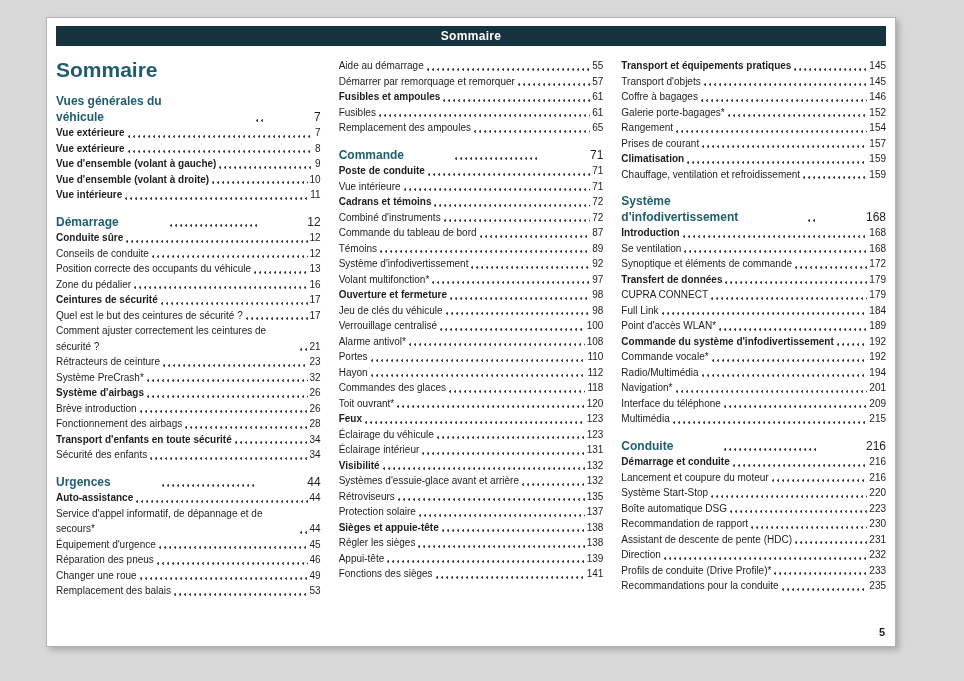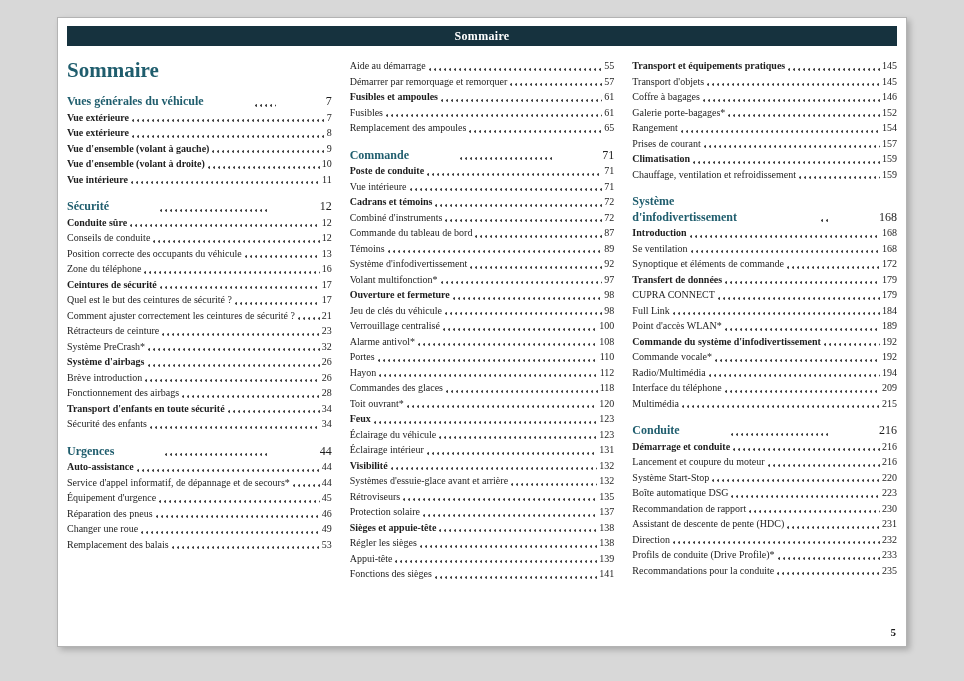--- a/index.html
+++ b/index.html
@@ -5,26 +5,25 @@
   * { margin: 0; padding: 0; box-sizing: border-box; }
   html, body {
     width: 964px; height: 681px;
     overflow: hidden;
     font-family: "Liberation Sans", sans-serif;
   }
   body { background: var(--canvas-bg, #d8d8d8); position: relative; }
 
   .sheet {
     position: absolute;
-    left: 57px; top: 17px;
+    left: 46px; top: 17px;
     width: 850px; height: 630px;
     background: var(--page-bg, #ffffff);
     border: 1px solid #b3b3b3;
     box-shadow: 3px 3px 6px rgba(0,0,0,0.22);
-    font-family: Liberation Serif, serif;
   }
 
   .topbar {
     position: absolute;
     left: 9px; right: 9px; top: 8px;
     height: 20px;
     background: var(--header-bg, #16323e);
     color: #ffffff;
     display: flex; align-items: center; justify-content: center;
     font-size: 12px; font-weight: bold; letter-spacing: 0.3px;
@@ -119,41 +118,41 @@
           <span class="label">Vue d'ensemble (volant à droite)</span>
           <span class="dots"></span>
           <span class="num">10</span>
         </div>
         <div class="row bold">
           <span class="label">Vue intérieure</span>
           <span class="dots"></span>
           <span class="num">11</span>
         </div>
         <div class="row section">
-          <span class="label">Sécurité</span>
+          <span class="label">Démarrage</span>
           <span class="dots"></span>
           <span class="num">12</span>
         </div>
         <div class="row bold">
           <span class="label">Conduite sûre</span>
           <span class="dots"></span>
           <span class="num">12</span>
         </div>
         <div class="row normal">
           <span class="label">Conseils de conduite</span>
           <span class="dots"></span>
           <span class="num">12</span>
         </div>
         <div class="row normal">
           <span class="label">Position correcte des occupants du véhicule</span>
           <span class="dots"></span>
           <span class="num">13</span>
         </div>
         <div class="row normal">
-          <span class="label">Zone du téléphone</span>
+          <span class="label">Zone du pédalier</span>
           <span class="dots"></span>
           <span class="num">16</span>
         </div>
         <div class="row bold">
           <span class="label">Ceintures de sécurité</span>
           <span class="dots"></span>
           <span class="num">17</span>
         </div>
         <div class="row normal">
           <span class="label">Quel est le but des ceintures de sécurité ?</span>
@@ -493,20 +492,25 @@
           <span class="label">Commande vocale*</span>
           <span class="dots"></span>
           <span class="num">192</span>
         </div>
         <div class="row normal">
           <span class="label">Radio/Multimédia</span>
           <span class="dots"></span>
           <span class="num">194</span>
         </div>
         <div class="row normal">
+          <span class="label">Navigation*</span>
+          <span class="dots"></span>
+          <span class="num">201</span>
+        </div>
+        <div class="row normal">
           <span class="label">Interface du téléphone</span>
           <span class="dots"></span>
           <span class="num">209</span>
         </div>
         <div class="row normal">
           <span class="label">Multimédia</span>
           <span class="dots"></span>
           <span class="num">215</span>
         </div>
         <div class="row section">

